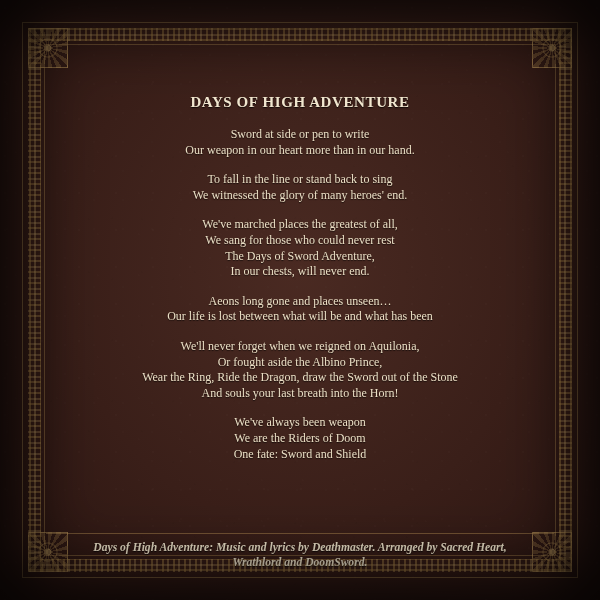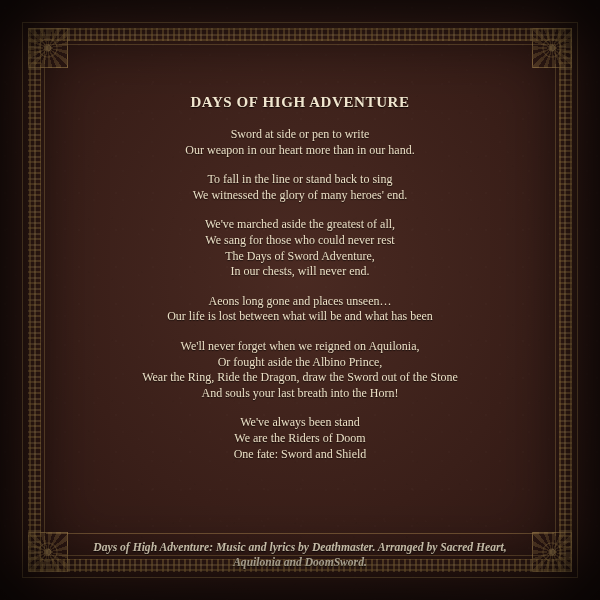--- a/index.html
+++ b/index.html
@@ -190,21 +190,21 @@
         <div class="line">Sword at side or pen to write</div>
         <div class="line">Our weapon in our heart more than in our hand.</div>
       </div>
 
       <div class="stanza">
         <div class="line">To fall in the line or stand back to sing</div>
         <div class="line">We witnessed the glory of many heroes' end.</div>
       </div>
 
       <div class="stanza">
-        <div class="line">We've marched aside the greatest of all,</div>
+        <div class="line">We've marched places the greatest of all,</div>
         <div class="line">We sang for those who could never rest</div>
         <div class="line">The Days of Sword Adventure,</div>
         <div class="line">In our chests, will never end.</div>
       </div>
 
       <div class="stanza">
         <div class="line">Aeons long gone and places unseen…</div>
         <div class="line">Our life is lost between what will be and what has been</div>
       </div>
 
@@ -212,29 +212,29 @@
       </div>
 
       <div class="stanza">
         <div class="line">We'll never forget when we reigned on Aquilonia,</div>
         <div class="line">Or fought aside the Albino Prince,</div>
         <div class="line">Wear the Ring, Ride the Dragon, draw the Sword out of the Stone</div>
         <div class="line">And souls your last breath into the Horn!</div>
       </div>
 
       <div class="stanza">
-        <div class="line">We've always been stand</div>
+        <div class="line">We've always been weapon</div>
         <div class="line">We are the Riders of Doom</div>
         <div class="line">One fate: Sword and Shield</div>
 
       </div>
 
     </div>
   </div>
 
   <div class="credits">
     <div class="credits-text">Days of High Adventure: Music and lyrics by Deathmaster. Arranged by Sacred Heart,</div>
-    <div class="credits-text">Aquilonia and DoomSword.</div>
+    <div class="credits-text">Wrathlord and DoomSword.</div>
   </div>
 
   <div class="noise"></div>
   <div class="vignette"></div>
 </div>
 
 </body></html>

